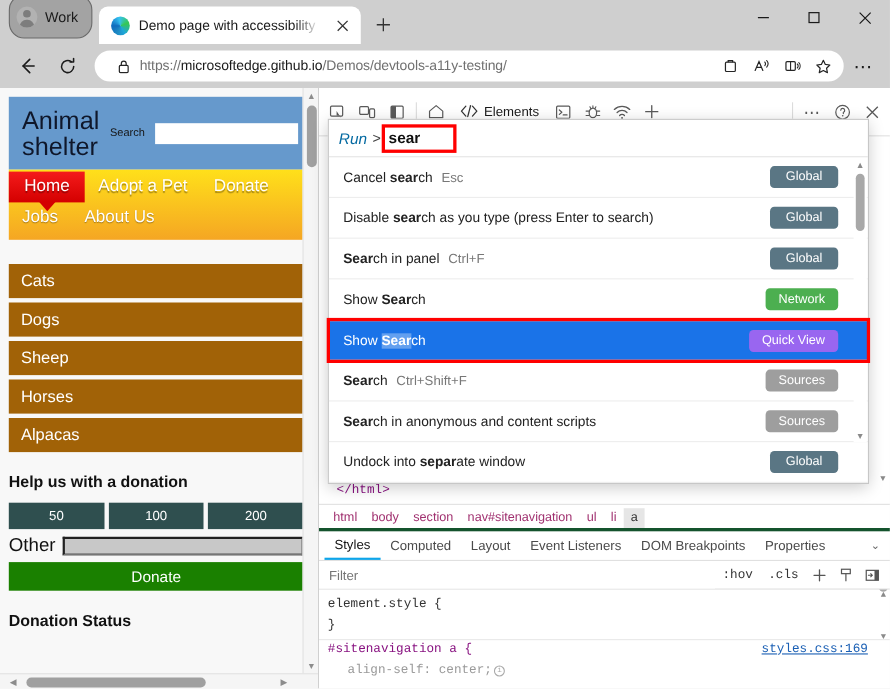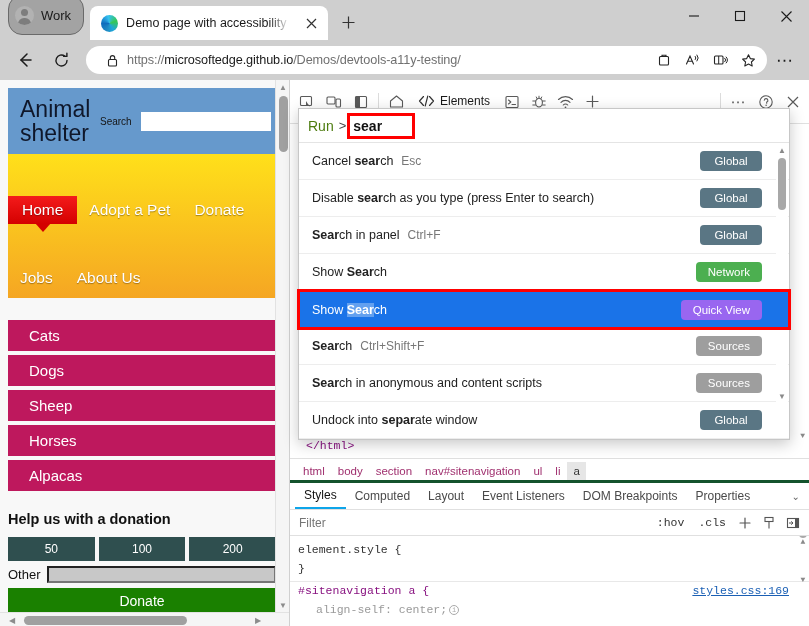--- a/index.html
+++ b/index.html
@@ -117,50 +117,50 @@
   }
   #search-label { font-size: 10px; color: #151515; margin-left: 2px; }
   #search-input {
     margin-left: 9px; width: 130px; height: 19px; background: #fff;
     border: none;
   }
   #site-nav {
     background: linear-gradient(#ffe01a, #f5a623);
     padding: 2px 0 6px 0;
   }
-  .navrow { display: flex; align-items: flex-start; margin-top: 40px; }
+  .navrow { display: flex; align-items: flex-start; }
   .navlink {
     font-size: 15.5px; color: #fff; padding: 5px 12px;
     text-shadow: 0 1px 1px rgba(0,0,0,.35);
   }
   .navlink.active {
     background: linear-gradient(#f41b1b, #d40000);
     color: #fff; position: relative; padding: 5px 14px;
   }
   .navlink.active::after {
     content: ''; position: absolute; left: 50%; bottom: -8px;
     margin-left: -8px; border-left: 8px solid transparent;
     border-right: 8px solid transparent; border-top: 9px solid #d40000;
   }
   #animal-list { margin-top: 22px; }
   .animal-item {
-    background: #be185d; color: #fff; font-size: 15px;
-    padding: 7px 21px; margin-bottom: 4px;
+    background: #a16207; color: #fff; font-size: 15px;
+    padding: 7px 11px; margin-bottom: 4px;
   }
   .sec-title {
     font-size: 14.5px; font-weight: bold; color: #111;
     margin: 20px 0 10px 0;
   }
   #amount-row { display: flex; gap: 4px; }
   .amt-btn {
     flex: 1; background: #2f4f4f; color: #fff; font-size: 12px;
     text-align: center; padding: 5px 0;
   }
   #other-row { display: flex; align-items: center; margin-top: 5px; gap: 6px; }
-  #other-label { font-size: 13px; color: #111; }
+  #other-label { font-size: 17px; color: #111; }
   #other-input { flex: 1; height: 17px; background: #c8c8c8; }
   #donate-btn {
     background: #1a8000; color: #fff; text-align: center;
     font-size: 14px; padding: 5px 0; margin-top: 5px;
   }
 
   
   #vsb {
     position: absolute; right: 0; top: 0; width: 14px; height: 532px;
     background: #f5f5f5; border-left: 1px solid #e2e2e2;
@@ -215,21 +215,21 @@
   
   #palette {
     position: absolute; left: 8px; top: 28px; width: 492px;
     background: #fff; border: 1px solid #c7c7c7;
     box-shadow: 0 4px 14px rgba(0,0,0,.22); z-index: 20;
   }
   #palette-inputrow {
     height: 34px; display: flex; align-items: center; padding: 0 9px;
     border-bottom: 1px solid #e4e4e4;
   }
-  #run-label { font-size: 14px; color: #4d7c0f; margin-right: 5px; }
+  #run-label { font-size: 14px; color: #0369a1; margin-right: 5px; font-style: italic; }
   #chevron-prompt { font-size: 13px; color: #444; margin-right: 1px; }
   #palette-input-wrap {
     position: relative; border: 3px solid #f00; padding: 1px 3px;
     min-width: 60px;
   }
   #palette-input {
     font-size: 14px; color: #111; font-weight: bold; outline: none;
     border: none; width: 56px; background: transparent;
     font-family: "Liberation Sans", sans-serif;
   }

